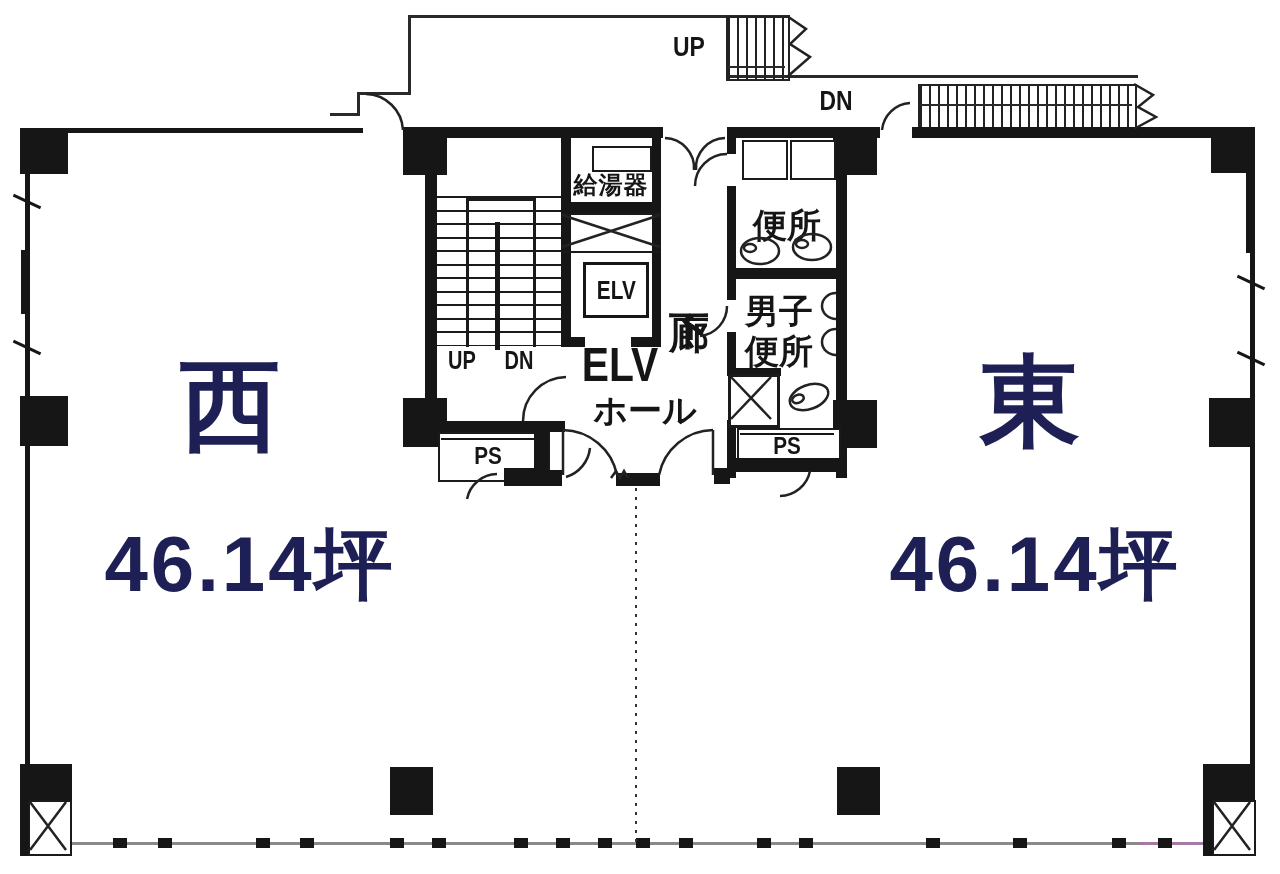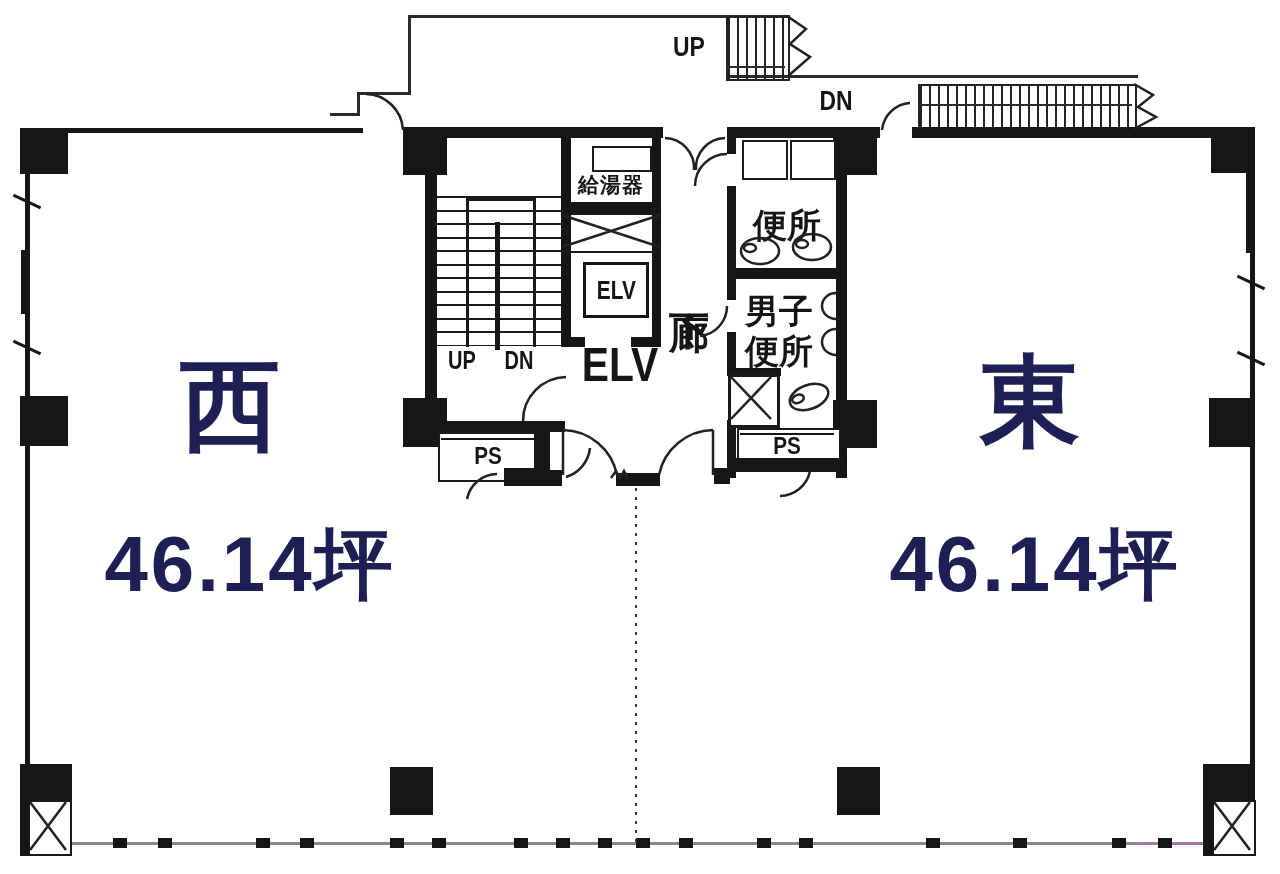--- a/index.html
+++ b/index.html
@@ -104,32 +104,33 @@
   <div class="w" style="left:425px;top:421px;width:140px;height:11px;"></div>
 
   <div class="outline" style="left:438px;top:432px;width:108px;height:46px;"></div>
   <div class="w" style="left:441px;top:438px;width:102px;height:2px;"></div>
   <div class="w" style="left:534px;top:432px;width:14px;height:48px;"></div>
   <div class="w" style="left:504px;top:468px;width:44px;height:18px;"></div>
   <div class="lbl" style="left:448px;top:438px;width:80px;height:36px;font-size:23px;transform:scaleX(.9);">PS</div>
 
   <div class="w" style="left:652px;top:138px;width:9px;height:209px;"></div>
   <div class="outline" style="left:592px;top:146px;width:56px;height:22px;"></div>
-  <div class="lbl" style="left:559px;top:170px;width:104px;height:29px;font-size:21px;letter-spacing:1px;">給湯器</div>
+  <div class="lbl" style="left:559px;top:170px;width:104px;height:29px;font-size:24px;letter-spacing:1px;">給湯器</div>
   <div class="w" style="left:561px;top:202px;width:100px;height:11px;"></div>
   <div class="abs" style="left:561px;top:213px;width:100px;height:36px;border-top:2px solid #1a1a1a;border-bottom:2px solid #1a1a1a;"></div>
   <div class="abs" style="left:583px;top:262px;width:60px;height:50px;border:3px solid #161616;display:flex;align-items:center;justify-content:center;font-weight:bold;font-size:26px;color:#151515;">
       <span style="transform:scaleX(.8);">ELV</span>
     </div>
   <div class="w" style="left:561px;top:337px;width:24px;height:10px;"></div>
   <div class="w" style="left:631px;top:337px;width:30px;height:10px;"></div>
 
   <div class="lbl vert" style="left:664px;top:228px;width:52px;height:110px;font-size:40px;">廊下</div>
 
   <div class="lbl" style="left:558px;top:336px;width:124px;height:56px;font-size:48px;transform:scaleX(.85);">ELV</div>
+  <div class="lbl" style="left:560px;top:388px;width:170px;height:46px;font-size:34px;">ホール</div>
 
   <div class="w" style="left:546px;top:470px;width:16px;height:16px;"></div>
   <div class="w" style="left:616px;top:473px;width:44px;height:13px;"></div>
   <div class="w" style="left:714px;top:468px;width:16px;height:16px;"></div>
 
   <div class="w" style="left:727px;top:138px;width:9px;height:16px;"></div>
   <div class="w" style="left:727px;top:186px;width:9px;height:114px;"></div>
   <div class="w" style="left:727px;top:332px;width:9px;height:42px;"></div>
   <div class="w" style="left:727px;top:420px;width:9px;height:58px;"></div>
   <div class="w" style="left:836px;top:138px;width:11px;height:340px;"></div>

